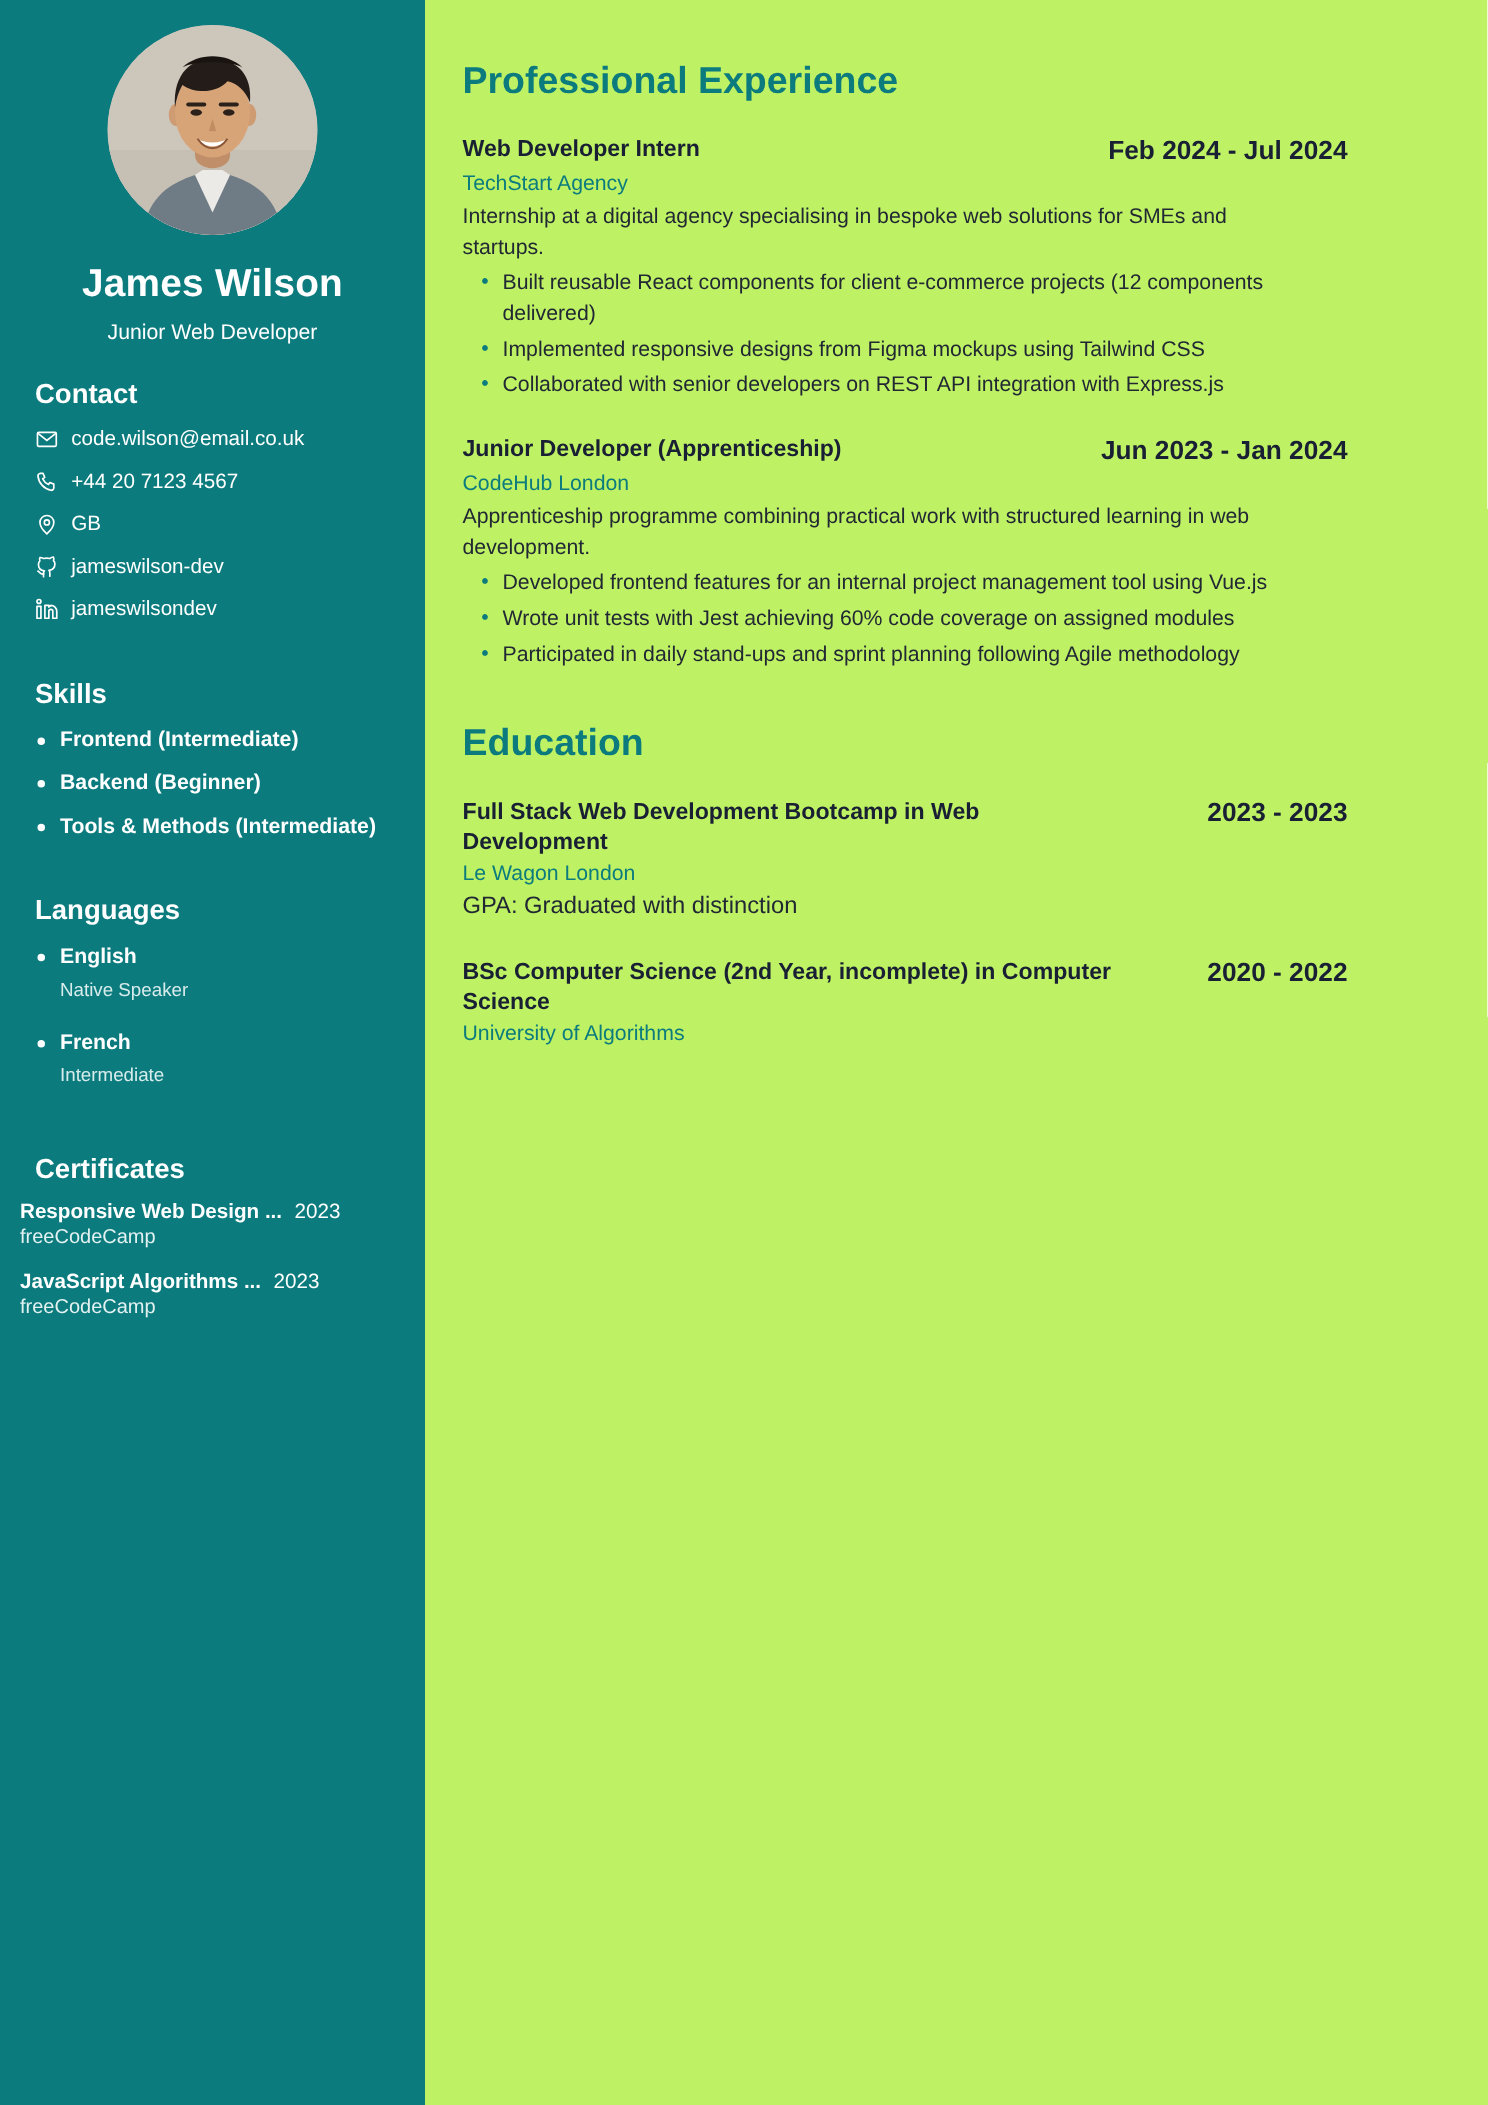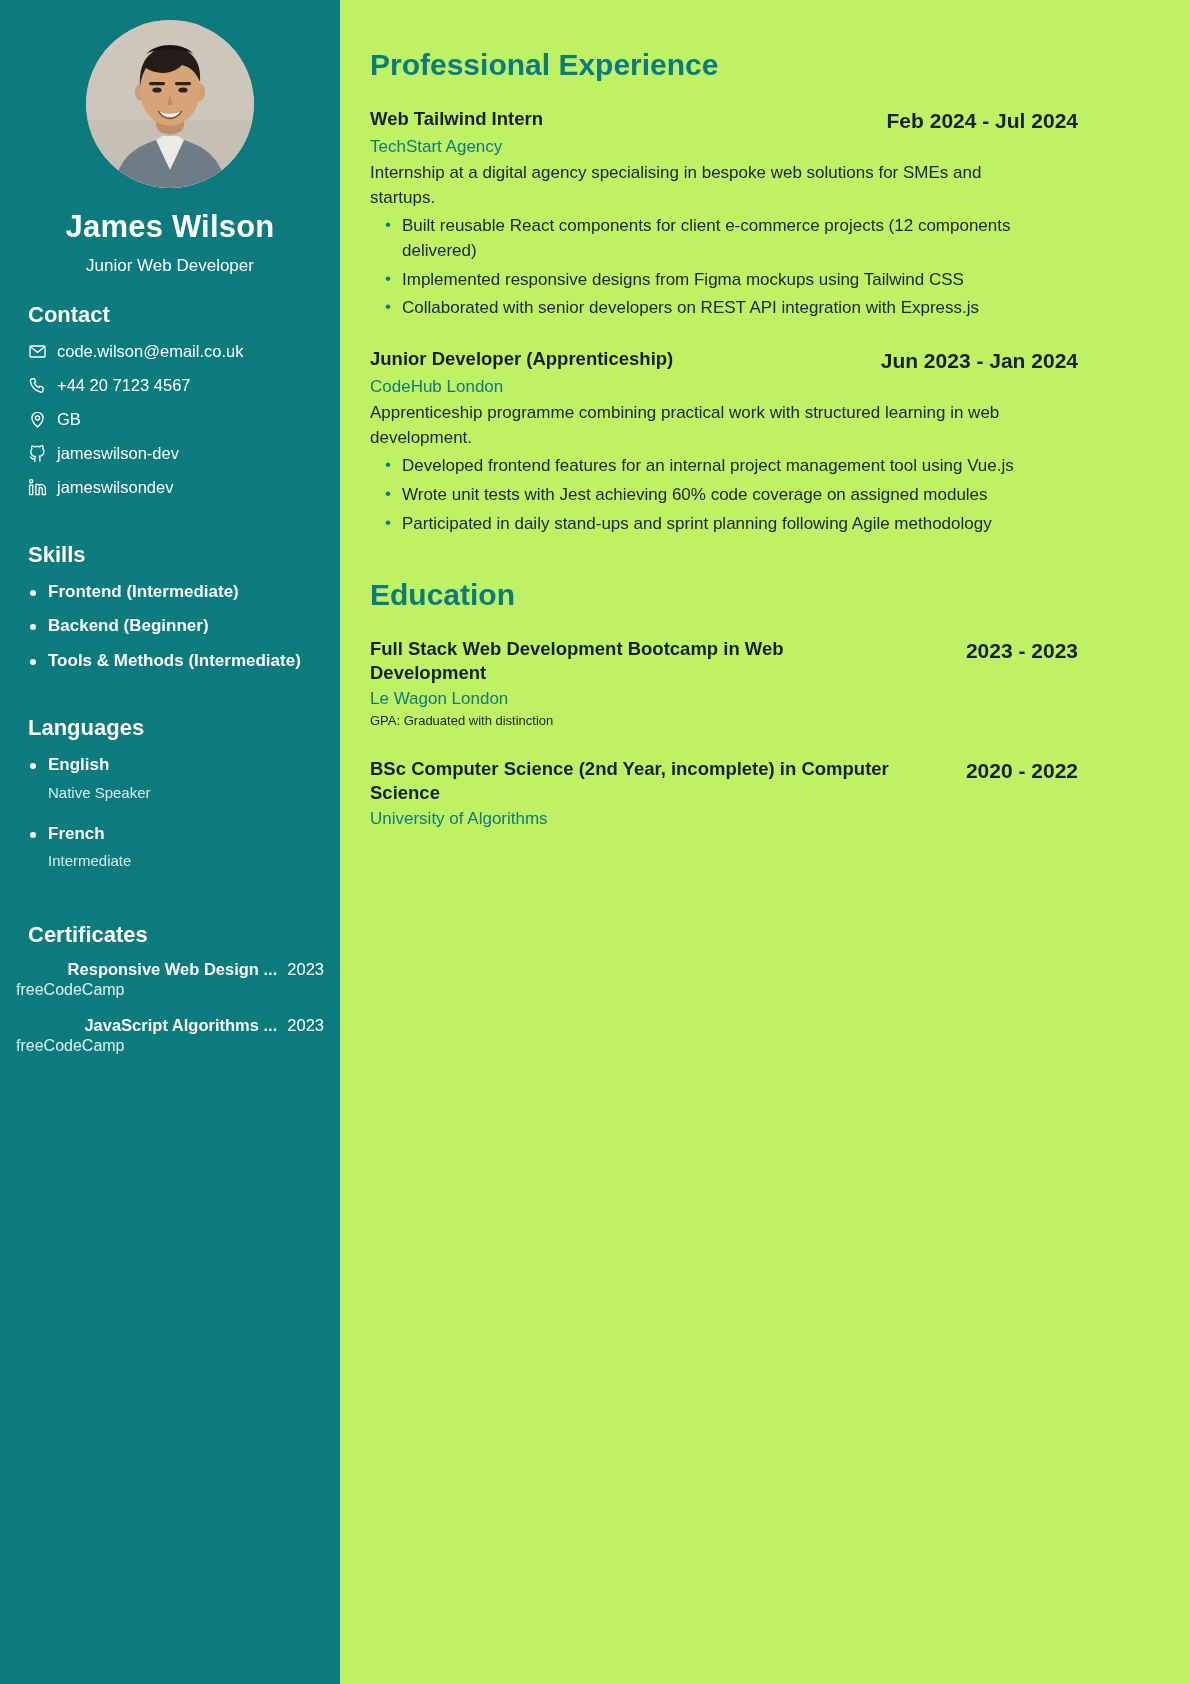--- a/index.html
+++ b/index.html
@@ -126,21 +126,21 @@
     font-weight: normal;
     color: #d8ecec;
     padding-left: 20px;
     margin: 2px 0 22px 0;
     line-height: 1.2;
   }
 
   .cert-block { padding-left: 0px; margin-bottom: 17px; }
   .cert-row {
     display: flex;
-    justify-content: flex-end;
+    justify-content: flex-start;
     align-items: baseline;
     gap: 10px;
   }
   .cert-name {
     font-size: 16.5px;
     font-weight: bold;
     color: #ffffff;
     line-height: 1.15;
     white-space: nowrap;
     overflow: hidden;
@@ -208,21 +208,21 @@
     line-height: 1.3;
   }
   .entry-summary {
     font-size: 17px;
     color: #222833;
     line-height: 1.45;
     margin: 3px 0 0 0;
     max-width: 640px;
   }
   .entry-extra {
-    font-size: 13px;
+    font-size: 19px;
     color: #222833;
     line-height: 1.4;
     margin: 2px 0 0 0;
   }
 
   .achievements { margin: 4px 0 0 0; padding: 0; list-style: none; }
   .achievement {
     position: relative;
     font-size: 17px;
     color: #222833;
@@ -385,21 +385,21 @@
 
     </div>
   </aside>
 
   <main class="main">
 
     <h2 class="main-heading">Professional Experience</h2>
 
     <section class="entry">
       <div class="entry-top">
-        <div class="entry-title">Web Tailwind Intern</div>
+        <div class="entry-title">Web Developer Intern</div>
         <div class="entry-date">Feb 2024 - Jul 2024</div>
       </div>
       <div class="entry-org">TechStart Agency</div>
       <p class="entry-summary">Internship at a digital agency specialising in bespoke web solutions for SMEs and startups.</p>
       <ul class="achievements">
         <li class="achievement">Built reusable React components for client e-commerce projects (12 components delivered)</li>
         <li class="achievement">Implemented responsive designs from Figma mockups using Tailwind CSS</li>
         <li class="achievement">Collaborated with senior developers on REST API integration with Express.js</li>
       </ul>
     </section>

